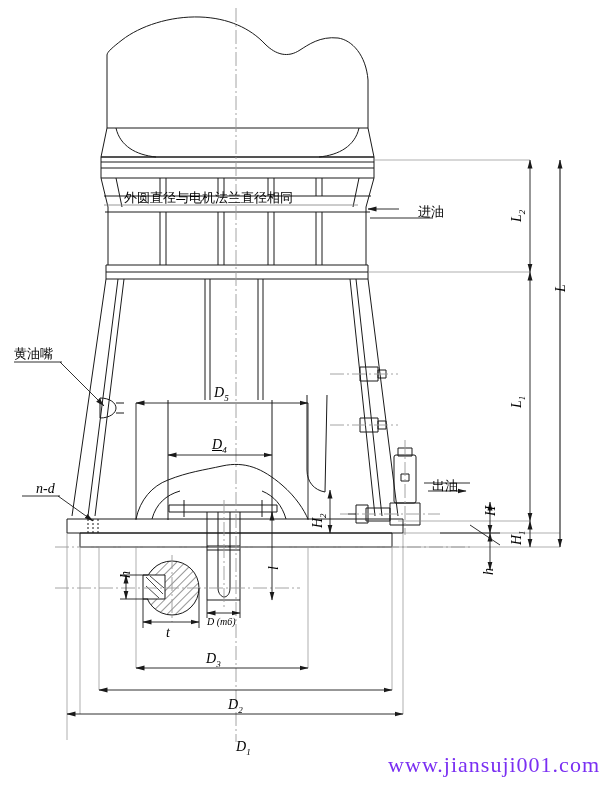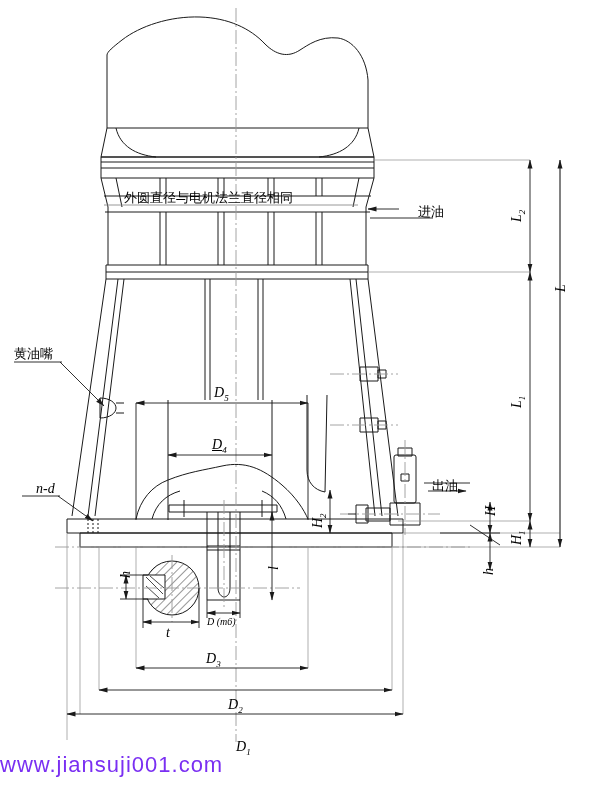--- a/index.html
+++ b/index.html
@@ -5,22 +5,22 @@
   html,body{margin:0;padding:0;background:#ffffff;}
   body{width:600px;height:786px;position:relative;overflow:hidden;
        font-family:"Liberation Serif", serif;}
   #stage{position:absolute;left:0;top:0;width:600px;height:786px;}
   svg{position:absolute;left:0;top:0;}
   .lbl{position:absolute;white-space:nowrap;color:#000;}
   .cn{font-family:Liberation Serif, serif;font-size:13px;}
   .dim{font-family:"Liberation Serif", serif;font-style:italic;font-size:14px;}
   .dim sub{font-style:italic;font-size:9px;}
   .rot90{transform:rotate(-90deg);transform-origin:left top;}
-  .wm{position:absolute;left:0;top:752px;width:600px;text-align:left;
-      font-family:Liberation Sans, sans-serif;font-size:22px;
+  .wm{position:absolute;left:0;top:752px;width:600px;text-align:right;
+      font-family:Liberation Serif, serif;font-size:22px;
       letter-spacing:1px;}
 </style>
 </head>
 <body>
 
 <div id="stage">
 
 <svg width="600" height="786" viewBox="0 0 600 786">
   <defs>
     <marker id="ahL" markerWidth="9" markerHeight="7" refX="8.5" refY="3.5" orient="auto" markerUnits="userSpaceOnUse">

